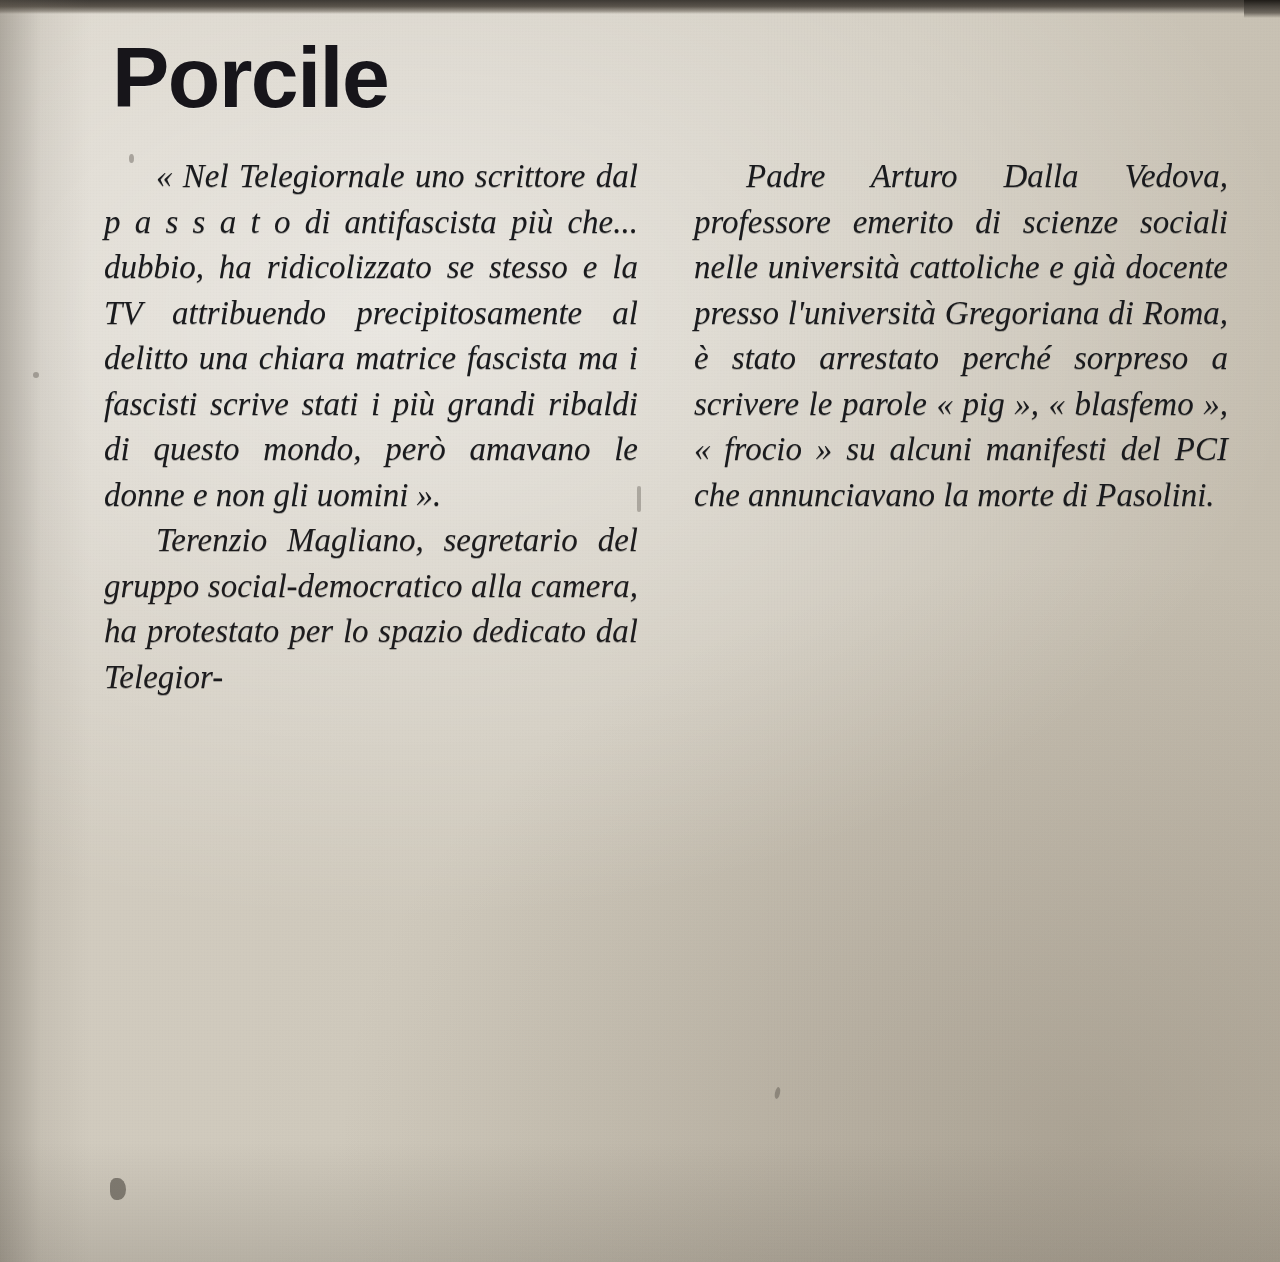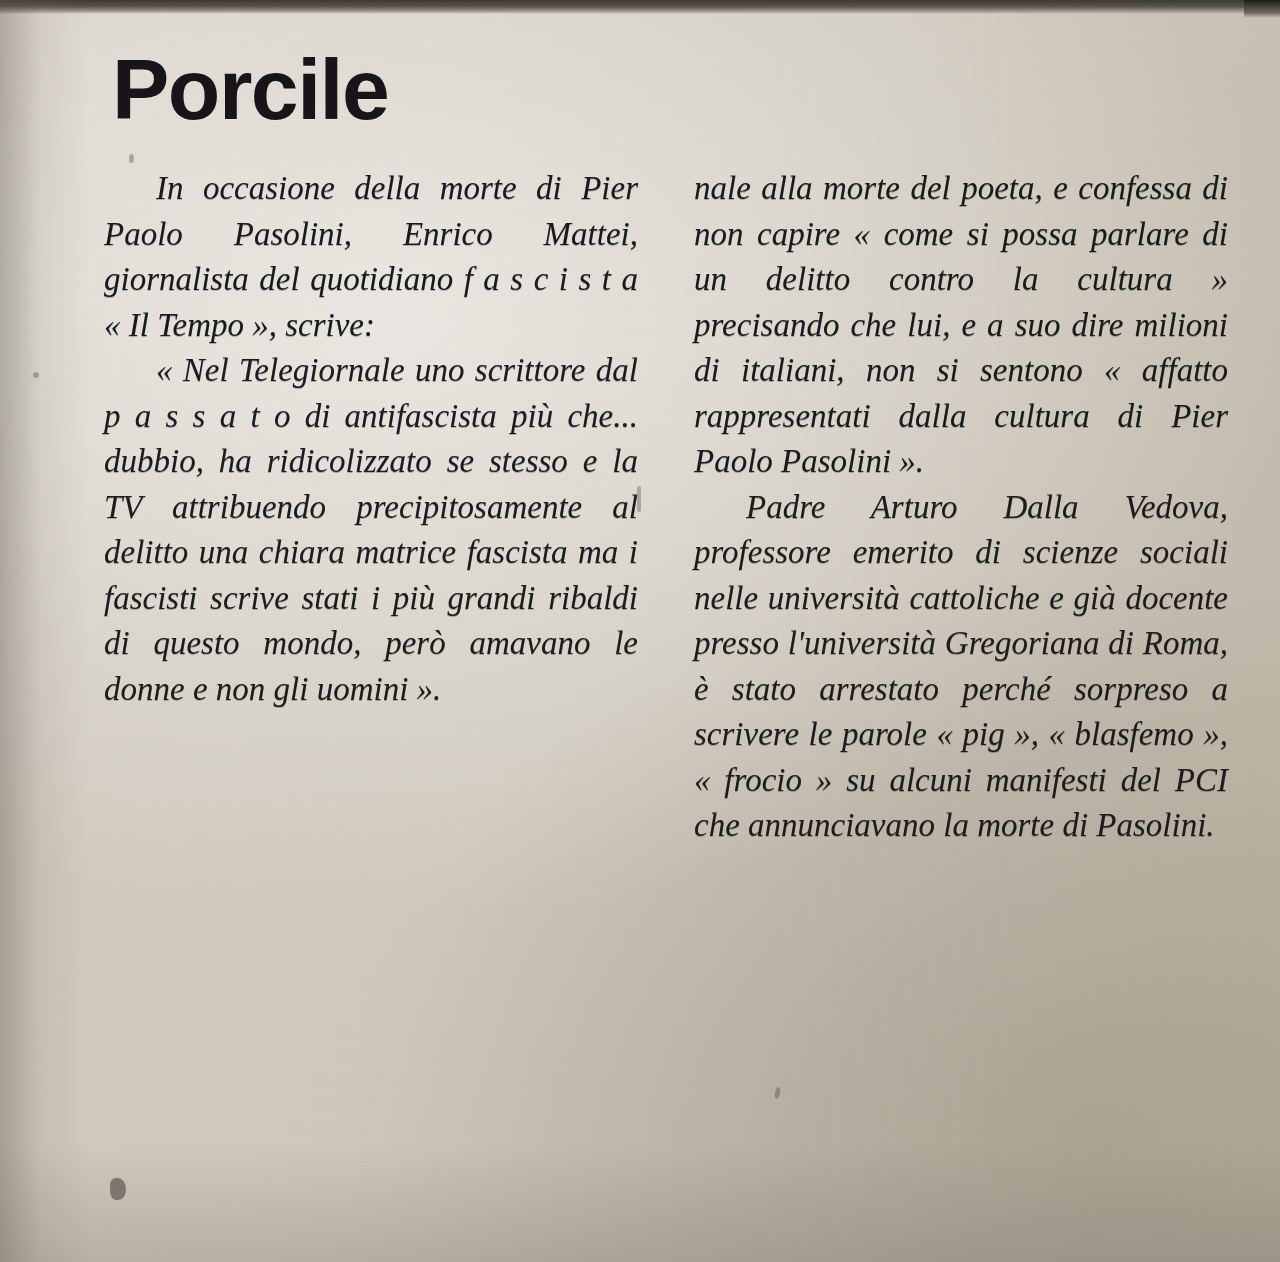--- a/index.html
+++ b/index.html
@@ -65,21 +65,20 @@
     background: linear-gradient(0deg, rgba(95,88,78,0.22) 0%, rgba(0,0,0,0) 100%);
     pointer-events: none;
   }
 
   
   .article {
     position: absolute;
     left: 104px;
     top: 34px;
     width: 1150px;
-    margin-top: 12px;
   }
 
   .headline {
     font-family: "Liberation Sans", sans-serif;
     font-weight: bold;
     font-size: 86px;
     line-height: 1.0;
     letter-spacing: -1.5px;
     color: #17151a;
     margin: 0 0 34px 8px;
@@ -135,26 +134,25 @@
   <div class="top-edge"></div>
   <div class="top-edge-right"></div>
 
   <div class="article">
 
     <h1 class="headline">Porcile</h1>
 
     <div class="columns">
 
       <div class="col">
-        <p class="para indent">In occasione della morte di Pier Paolo Pasolini, Enrico Mattei, giornalista del quotidiano f a s c i s t a « Il Tempo », scrive:</p>
         <p class="para indent">« Nel Telegiornale uno scrittore dal p a s s a t o di antifascista più che... dubbio, ha ridicolizzato se stesso e la TV attribuendo precipitosamente al delitto una chiara matrice fascista ma i fascisti scrive stati i più grandi ribaldi di questo mondo, però amavano le donne e non gli uomini ».</p>
+        <p class="para indent">Terenzio Magliano, segretario del gruppo social-democratico alla camera, ha protestato per lo spazio dedicato dal Telegior-</p>
       </div>
 
       <div class="col">
-        <p class="para">nale alla morte del poeta, e confessa di non capire « come si possa parlare di un delitto contro la cultura » precisando che lui, e a suo dire milioni di italiani, non si sentono « affatto rappresentati dalla cultura di Pier Paolo Pasolini ».</p>
         <p class="para indent">Padre Arturo Dalla Vedova, professore emerito di scienze sociali nelle università cattoliche e già docente presso l'università Gregoriana di Roma, è stato arrestato perché sorpreso a scrivere le parole « pig », « blasfemo », « frocio » su alcuni manifesti del PCI che annunciavano la morte di Pasolini.</p>
       </div>
 
     </div>
   </div>
 
   <div class="blot b1"></div>
   <div class="blot b2"></div>
   <div class="blot b3"></div>
   <div class="blot b4"></div>

